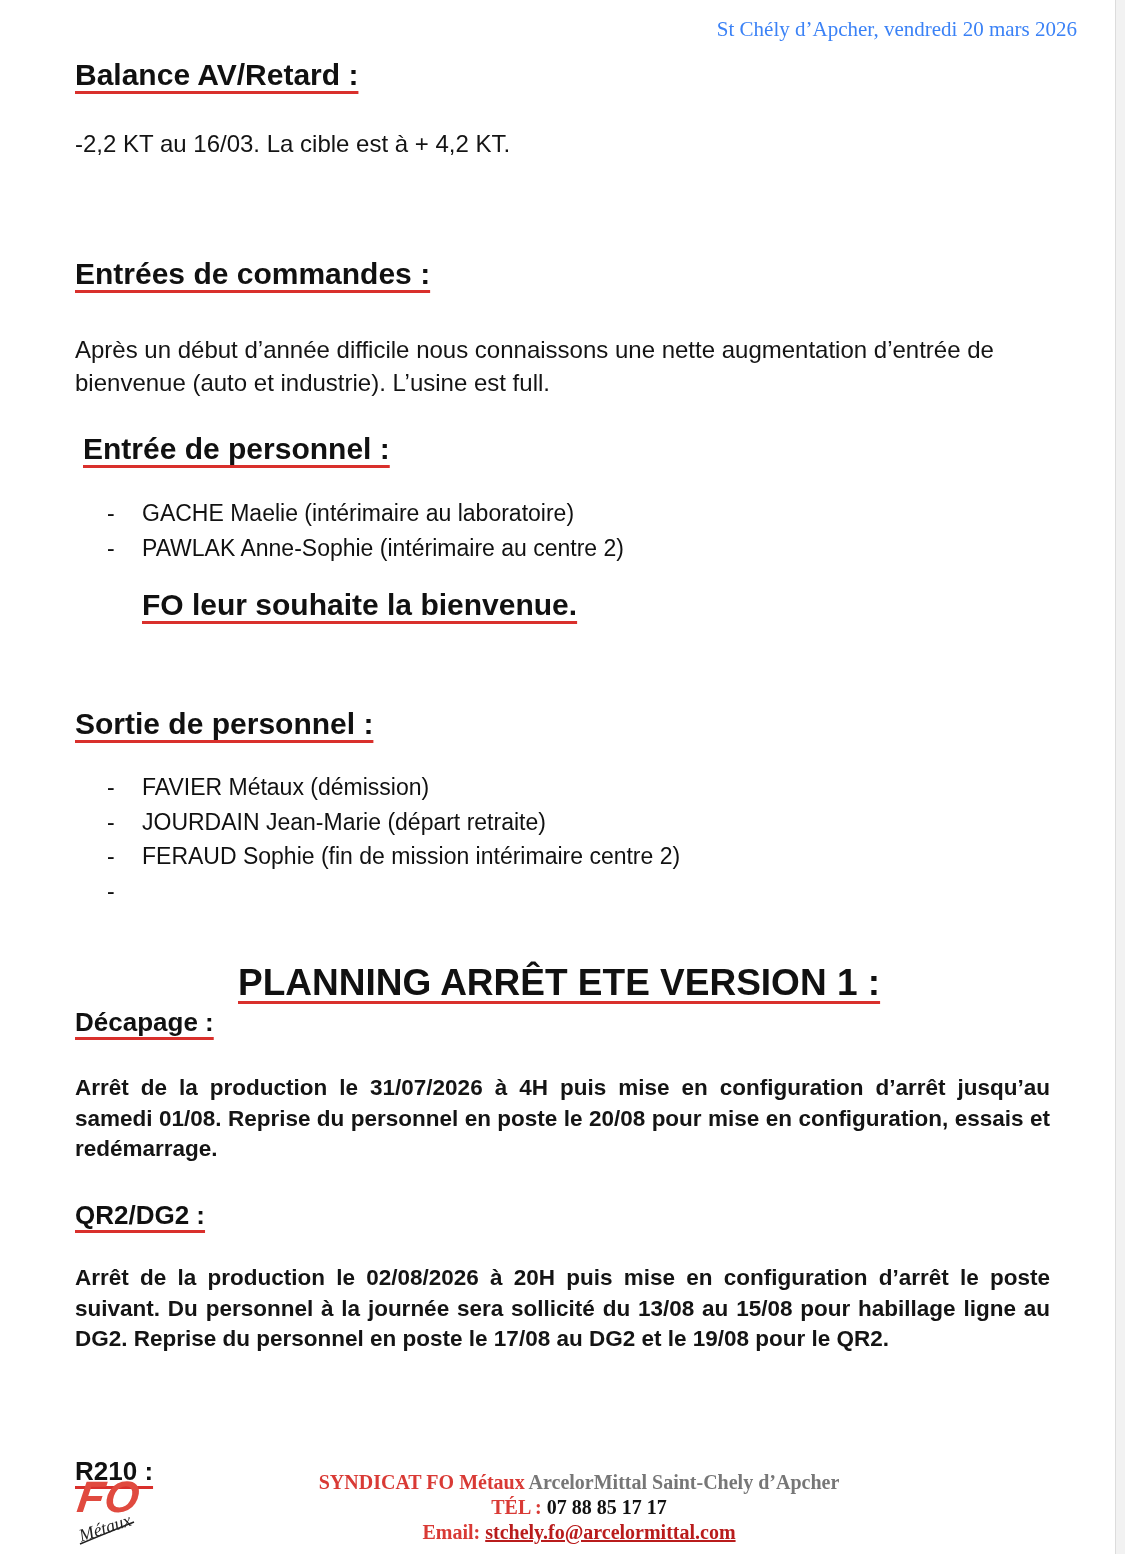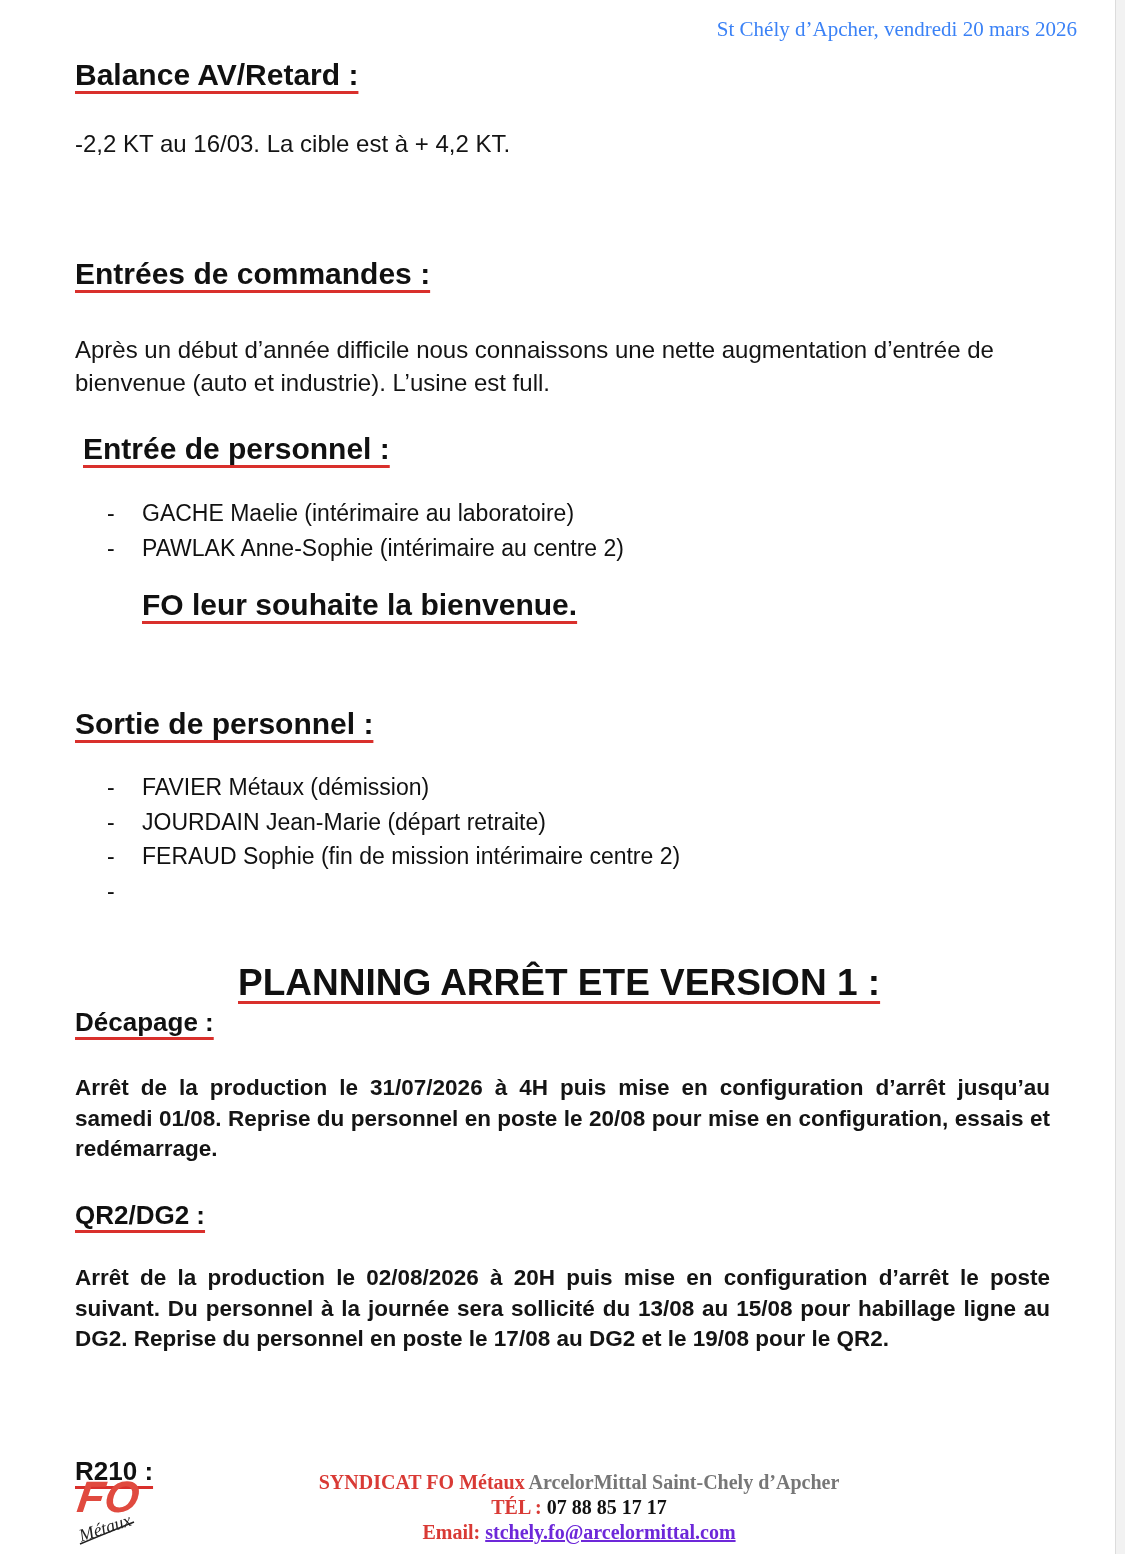--- a/index.html
+++ b/index.html
@@ -28,21 +28,21 @@
   }
   .p.just { text-align: justify; width: 975px; font-size: 22.5px; line-height: 30.5px; font-weight: bold; }
   .list { position: absolute; margin: 0; padding: 0; list-style: none; font-size: 23px; }
   .list li { position: relative; height: 34.5px; padding-left: 67px; }
   .list li .dash { position: absolute; left: 32px; top: 0; }
   .footer { position: absolute; left: 0; top: 1470px; width: 1080px; text-align: center; font-family: "Liberation Serif", serif; font-weight: bold; }
   .footer .l1 { font-size: 20px; line-height: 25px; padding-left: 78px; }
   .footer .red { color: #d93a35; }
   .footer .grey { color: #777; }
   .footer .black { color: #111; }
-  .footer .link { color: #6d28d9; text-decoration: underline; }
+  .footer .link { color: #b91c1c; text-decoration: underline; }
   .logo { position: absolute; left: 74px; top: 1468px; width: 80px; height: 82px; }
 </style>
 </head>
 <body>
 
 <div class="scroll-rail"></div>
 
 <div class="date-line">St Chély d’Apcher, vendredi 20 mars 2026</div>
 
 <div class="h h-big" style="left:75px;top:58px;">Balance AV/Retard :</div>

